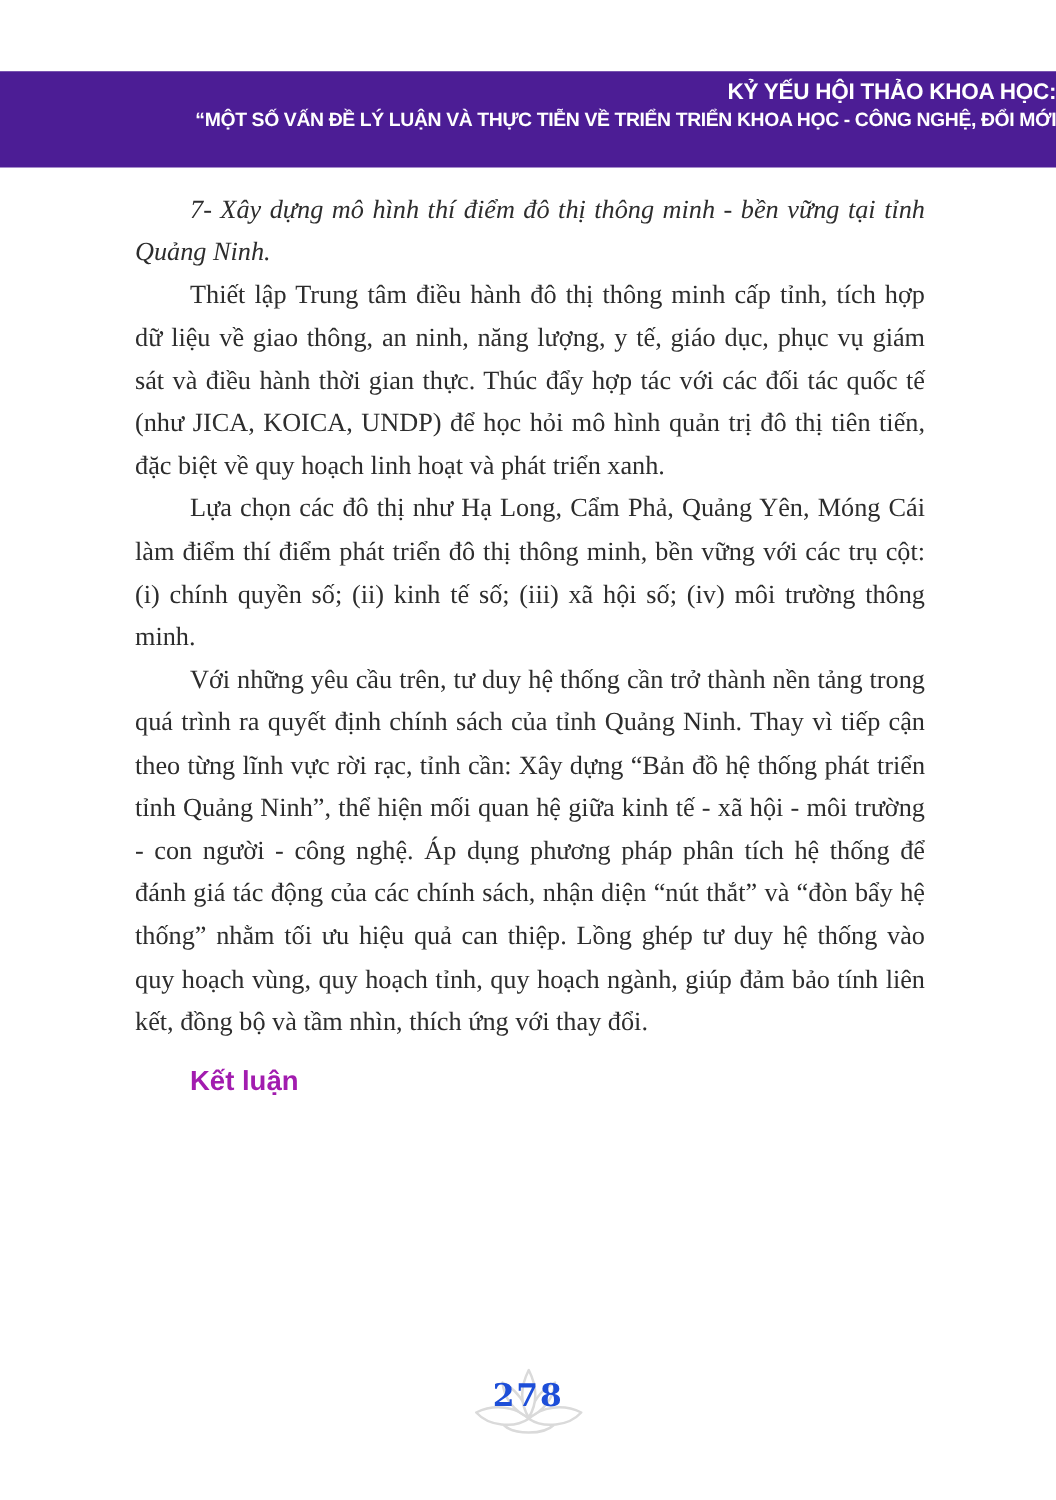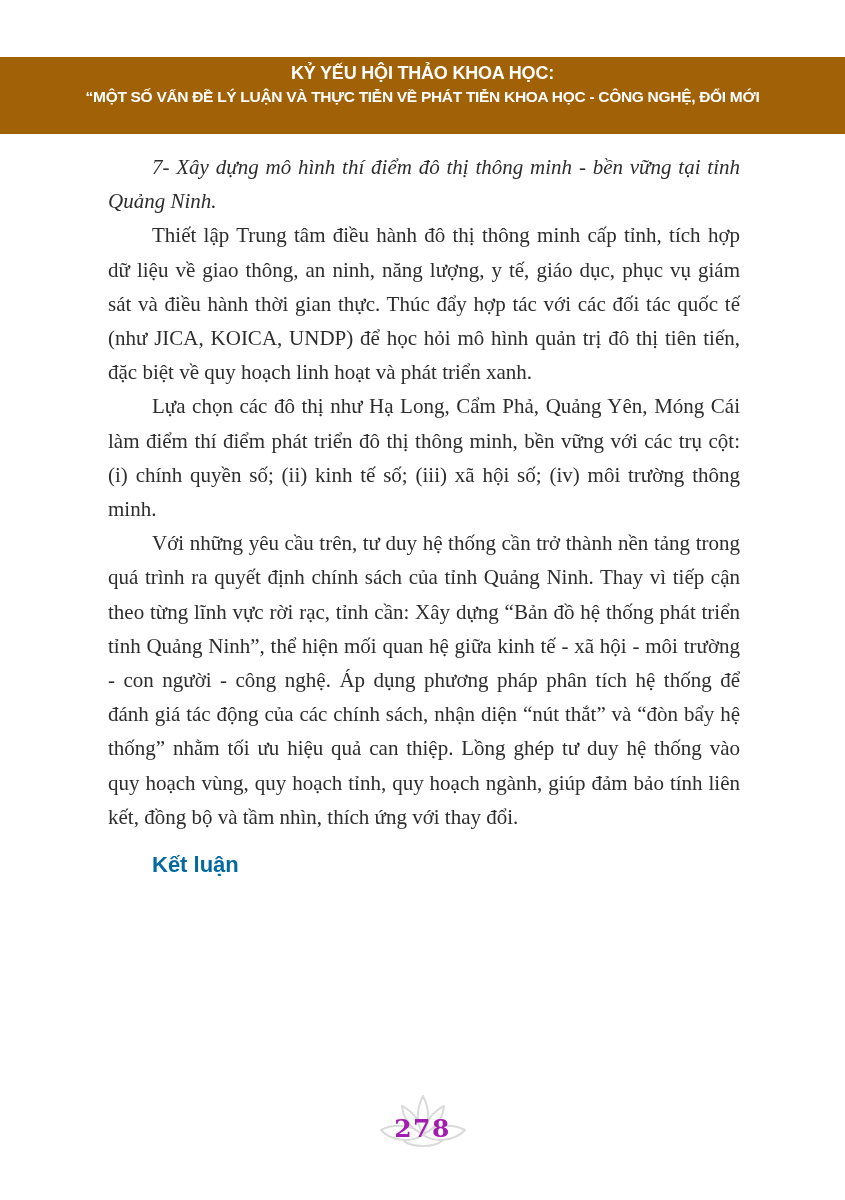--- a/index.html
+++ b/index.html
@@ -7,23 +7,23 @@
   .page {
     position:relative;
     width:845px; height:1200px;
     background:#ffffff;
     font-family:"Liberation Serif","DejaVu Serif",serif;
     overflow:hidden;
   }
   .banner {
     position:absolute; top:57px; left:0;
     width:845px; height:77px;
-    background:#a16207;
+    background:#4c1d95;
     color:#ffffff;
-    text-align:center;
+    text-align:right;
     font-family:"Liberation Sans","DejaVu Sans",sans-serif;
     font-weight:bold;
     padding-top:4px;
   }
   .banner-line1 { font-size:18px; line-height:24px; letter-spacing:-0.2px; }
   .banner-line2, .banner-line3 { font-size:15.5px; line-height:24.5px; letter-spacing:-0.3px; }
   .content {
     position:absolute; top:150px; left:108px;
     width:632px;
     color:#2d2d2d;
@@ -31,53 +31,53 @@
     line-height:34.2px;
     text-align:justify;
   }
   .para { text-indent:44px; }
   .para.no-indent { text-indent:0; }
   .para.italic { font-style:italic; }
   .section-heading {
     font-family:"Liberation Sans","DejaVu Sans",sans-serif;
     font-weight:bold;
     font-size:22px;
-    color:#0369a1;
+    color:#a21caf;
     margin:17px 0 13px 44px;
     text-align:left;
     line-height:28px;
   }
   .footer {
     position:absolute; top:1094px; left:0;
     width:845px; height:75px;
     text-align:center;
   }
   .lotus-wrap {
     position:relative;
     display:inline-block;
     width:96px; height:64px;
   }
   .lotus-wrap svg { position:absolute; top:0; left:0; }
   .page-number {
-    position:absolute; left:0; right:0; top:20px;
+    position:absolute; left:0; right:0; top:8px;
     font-family:"DejaVu Serif","Liberation Serif",serif;
     font-weight:bold;
     font-size:25px;
     letter-spacing:1.5px;
-    color:#a21caf;
+    color:#1d4ed8;
   }
 </style>
 </head>
 <body>
 
 <div class="page">
 
   <header class="banner">
     <div class="banner-line1">KỶ YẾU HỘI THẢO KHOA HỌC:</div>
-    <div class="banner-line2">“MỘT SỐ VẤN ĐỀ LÝ LUẬN VÀ THỰC TIỄN VỀ PHÁT TIỄN KHOA HỌC - CÔNG NGHỆ, ĐỔI MỚI</div>
+    <div class="banner-line2">“MỘT SỐ VẤN ĐỀ LÝ LUẬN VÀ THỰC TIỄN VỀ TRIỂN TRIỂN KHOA HỌC - CÔNG NGHỆ, ĐỔI MỚI</div>
   </header>
 
   <main class="content">
     <p class="para italic">7- Xây dựng mô hình thí điểm đô thị thông minh - bền vững tại tỉnh Quảng Ninh.</p>
     <p class="para">Thiết lập Trung tâm điều hành đô thị thông minh cấp tỉnh, tích hợp dữ liệu về giao thông, an ninh, năng lượng, y tế, giáo dục, phục vụ giám sát và điều hành thời gian thực. Thúc đẩy hợp tác với các đối tác quốc tế (như JICA, KOICA, UNDP) để học hỏi mô hình quản trị đô thị tiên tiến, đặc biệt về quy hoạch linh hoạt và phát triển xanh.</p>
     <p class="para">Lựa chọn các đô thị như Hạ Long, Cẩm Phả, Quảng Yên, Móng Cái làm điểm thí điểm phát triển đô thị thông minh, bền vững với các trụ cột: (i) chính quyền số; (ii) kinh tế số; (iii) xã hội số; (iv) môi trường thông minh.</p>
     <p class="para">Với những yêu cầu trên, tư duy hệ thống cần trở thành nền tảng trong quá trình ra quyết định chính sách của tỉnh Quảng Ninh. Thay vì tiếp cận theo từng lĩnh vực rời rạc, tỉnh cần: Xây dựng “Bản đồ hệ thống phát triển tỉnh Quảng Ninh”, thể hiện mối quan hệ giữa kinh tế - xã hội - môi trường - con người - công nghệ. Áp dụng phương pháp phân tích hệ thống để đánh giá tác động của các chính sách, nhận diện “nút thắt” và “đòn bẩy hệ thống” nhằm tối ưu hiệu quả can thiệp. Lồng ghép tư duy hệ thống vào quy hoạch vùng, quy hoạch tỉnh, quy hoạch ngành, giúp đảm bảo tính liên kết, đồng bộ và tầm nhìn, thích ứng với thay đổi.</p>
 
     <h2 class="section-heading">Kết luận</h2>
 

